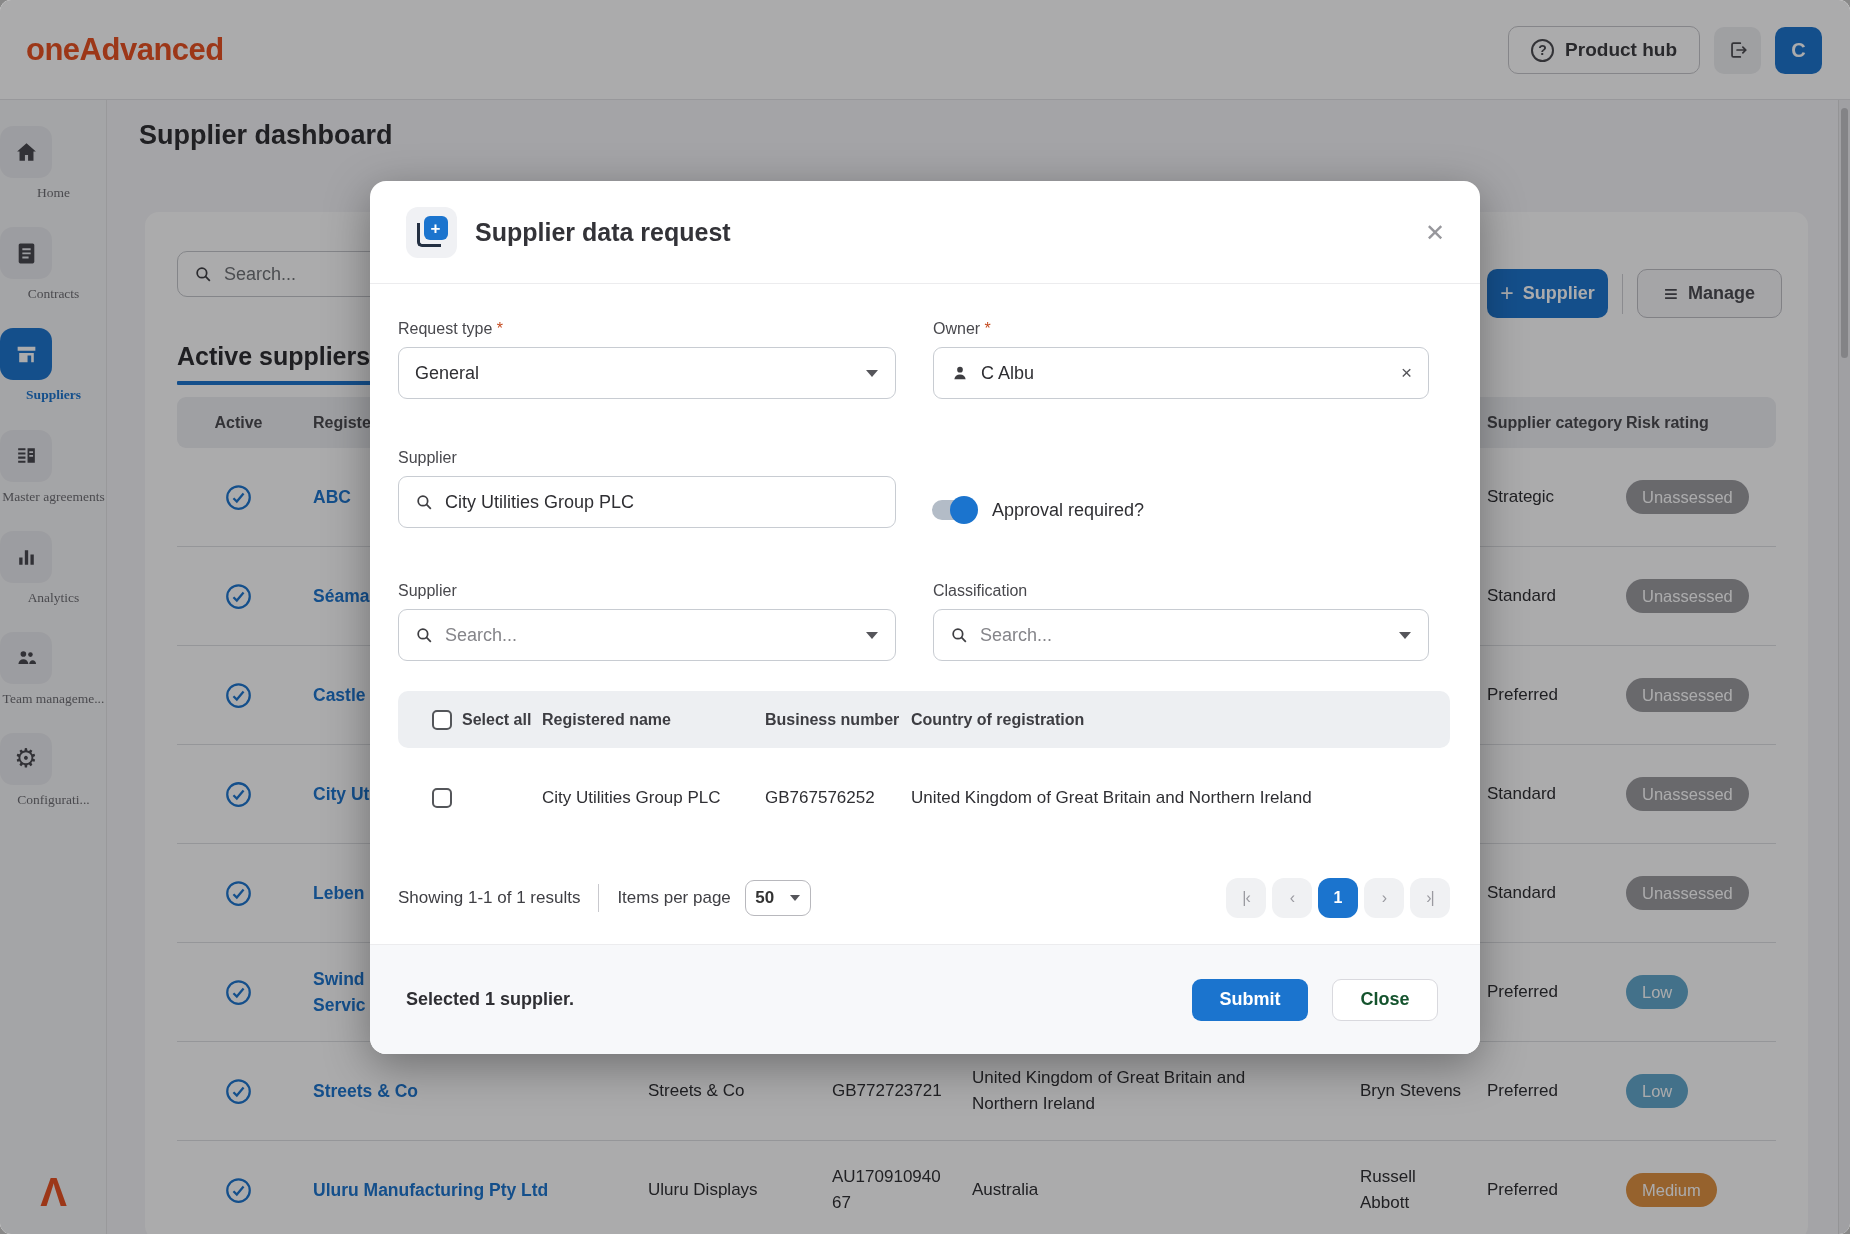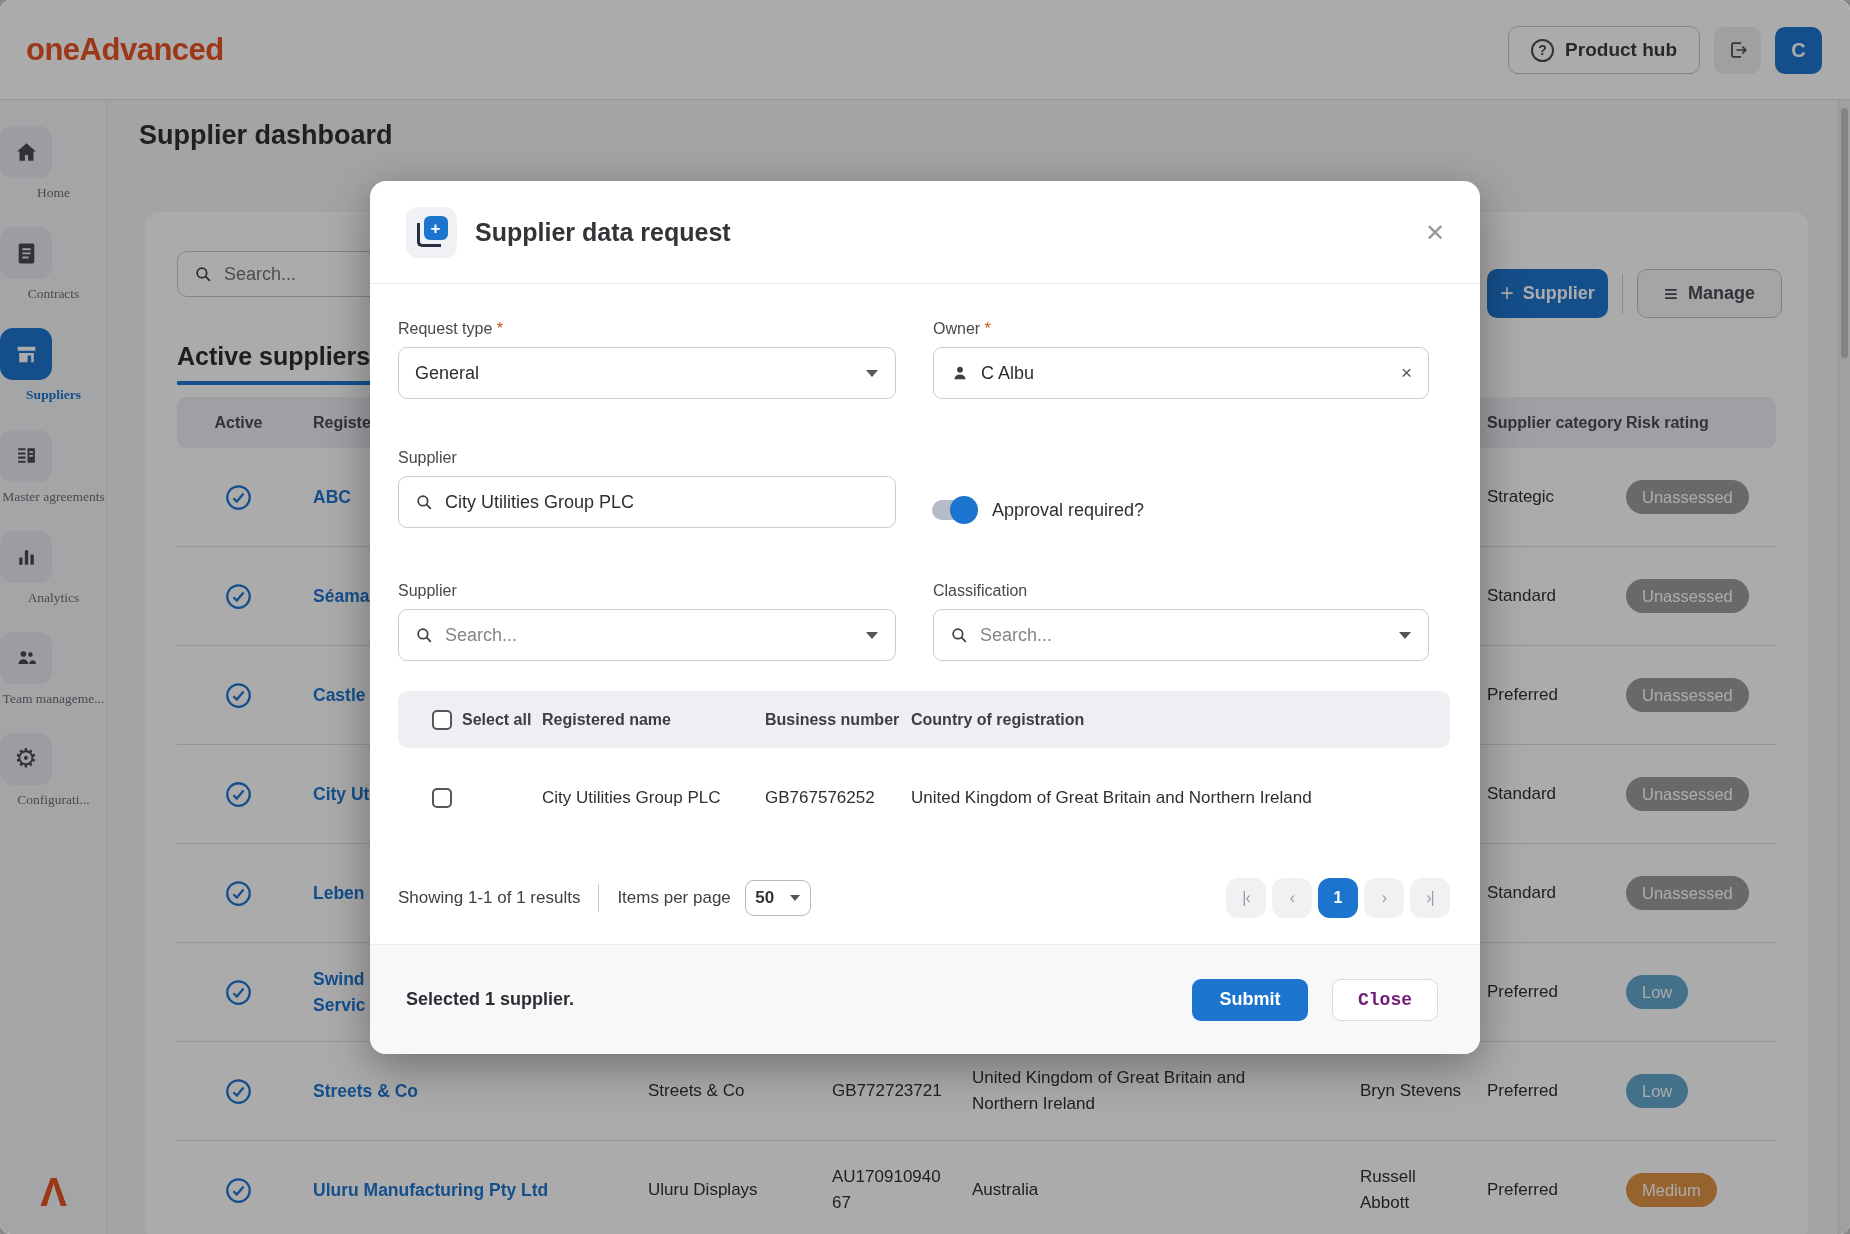--- a/index.html
+++ b/index.html
@@ -106,21 +106,21 @@
   .pagi-sep { width:1px; height:28px; background:#c9c9ce; margin:0 18px; }
   .pp-box { margin-left:14px; width:66px; height:36px; border:1.5px solid #b8b8bd; border-radius:9px; display:flex; align-items:center; justify-content:center; gap:16px; font-size:17px; font-weight:600; color:#333; position:relative; cursor:pointer; }
   .pp-box .caret { position:static; margin:0; border-left-width:5px; border-right-width:5px; border-top-width:6px; }
   .page-btns { margin-left:auto; display:flex; gap:6px; }
   .pbtn { width:40px; height:40px; border-radius:12px; background:#f0f1f3; color:#9a9aa0; font-size:16px; display:flex; align-items:center; justify-content:center; cursor:pointer; letter-spacing:-1px; }
   .pbtn.active { background:#1B74CE; color:#fff; font-weight:700; letter-spacing:0; }
   .modal-footer { position:absolute; left:0; right:0; bottom:0; height:110px; background:#f7f8fa; border-top:1px solid #ececee; border-radius:0 0 16px 16px; display:flex; align-items:center; padding:0 42px 0 36px; }
   .selected-text { font-size:18px; font-weight:700; color:#2f2f33; }
   .footer-btns { margin-left:auto; display:flex; gap:24px; }
   .btn-submit { width:116px; height:42px; border-radius:9px; background:#1B74CE; color:#fff; font-size:18px; font-weight:600; border:none; cursor:pointer; font-family:inherit; }
-  .btn-close { width:106px; height:42px; border-radius:9px; background:#fff; color:#701a75; font-size:18px; font-weight:600; border:1px solid #d9d9de; cursor:pointer; font-family:Liberation Mono, monospace; }
+  .btn-close { width:106px; height:42px; border-radius:9px; background:#fff; color:#14532d; font-size:18px; font-weight:600; border:1px solid #d9d9de; cursor:pointer; font-family:Liberation Sans, sans-serif; }
 </style>
 </head>
 <body>
 
 <div class="screen">
 
   <div class="topbar">
     <div class="logo" style="color: rgb(233, 80, 31);">oneAdvanced</div>
     <div class="topbar-right">
       <div class="product-hub">

